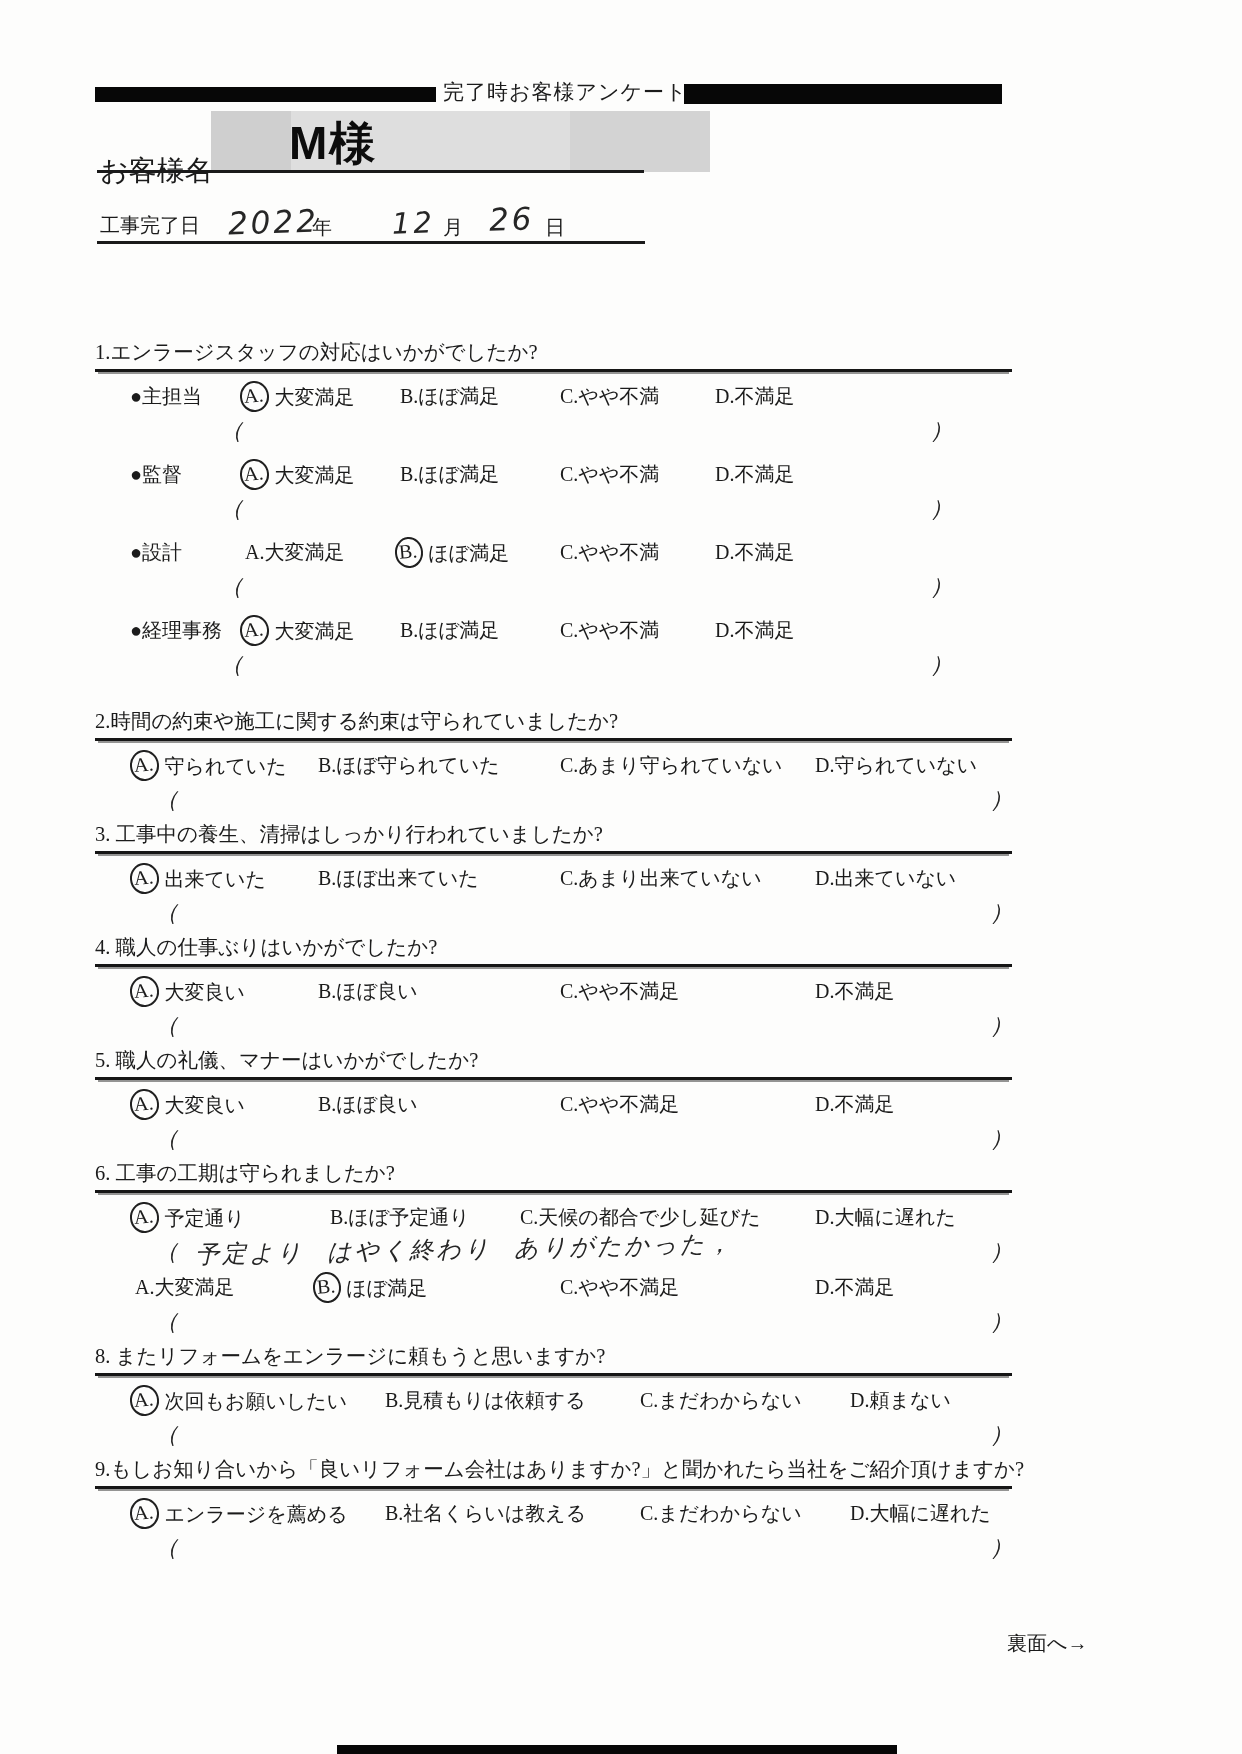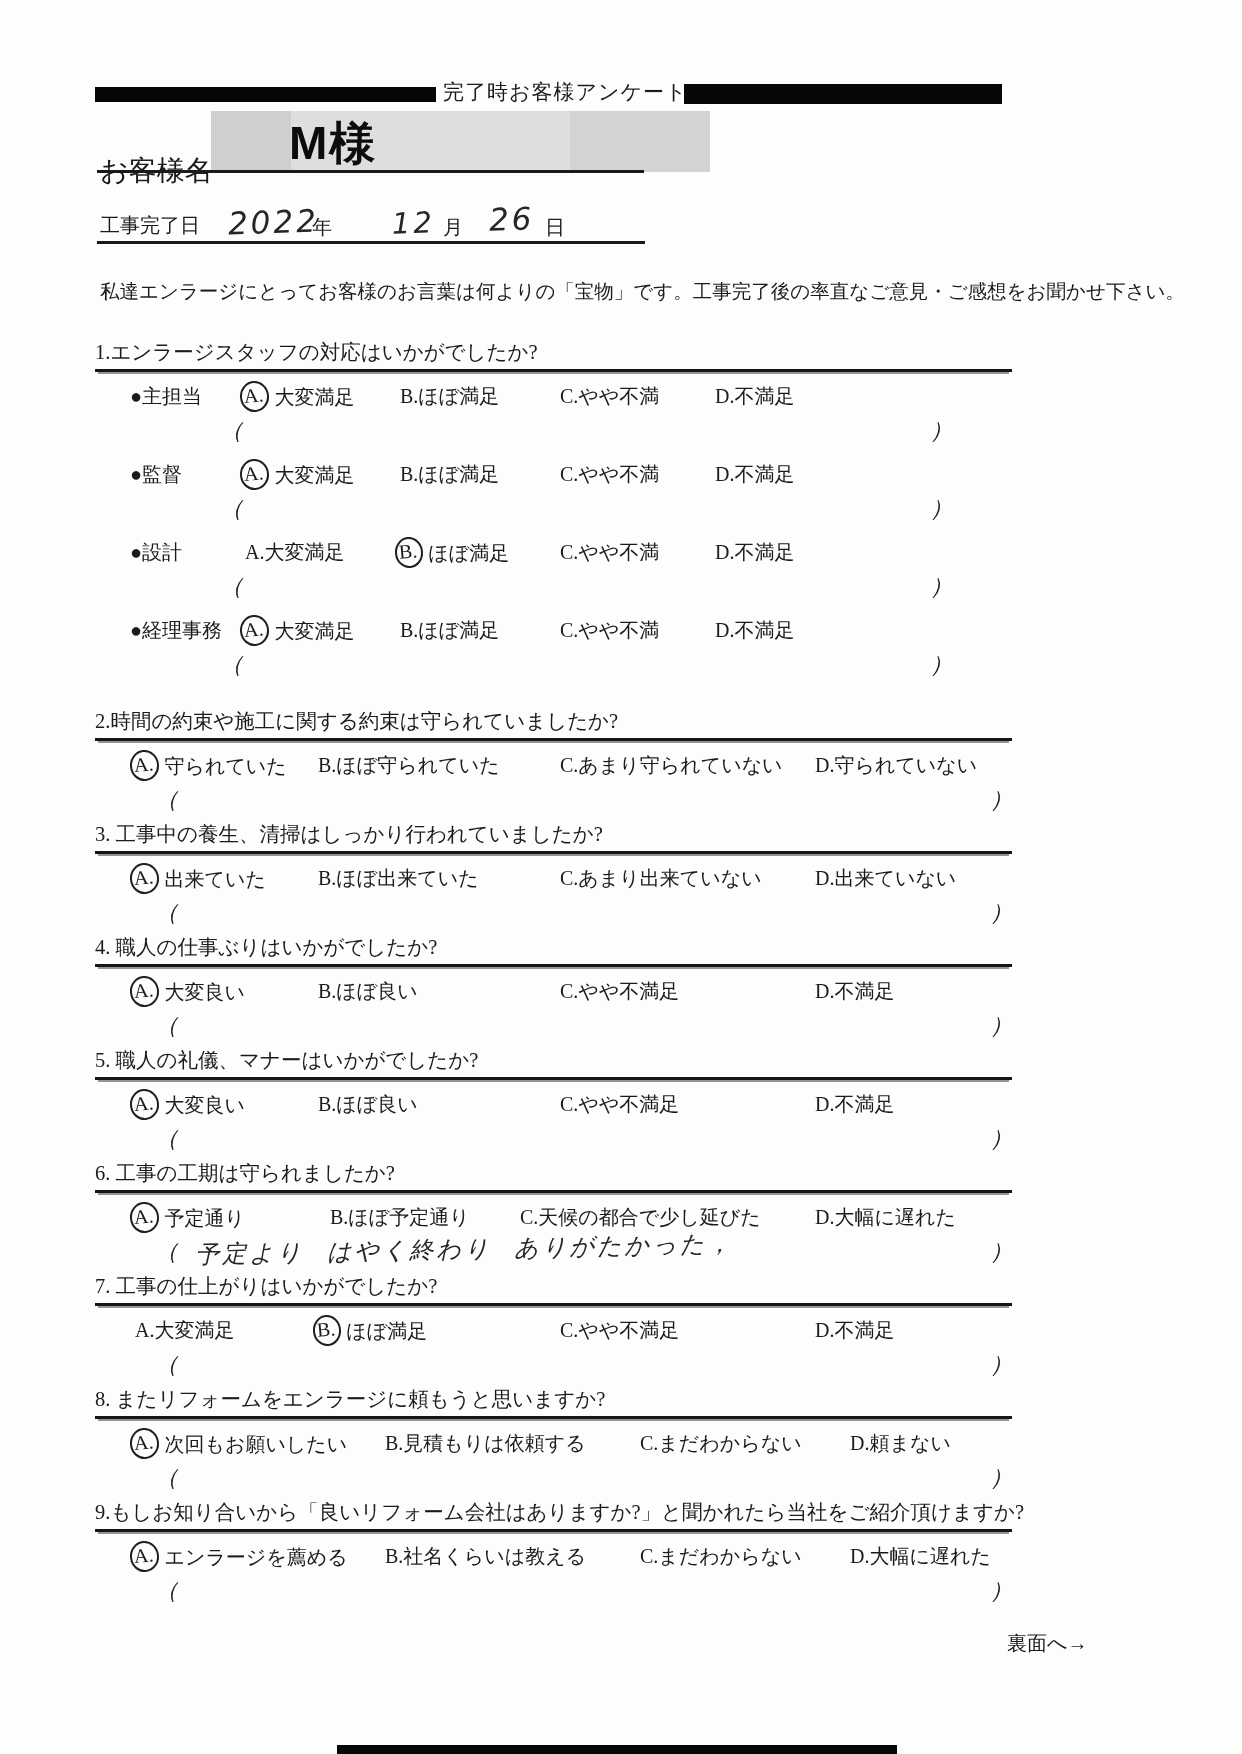--- a/index.html
+++ b/index.html
@@ -72,21 +72,20 @@
 
   <div class="date-label">工事完了日</div>
   <span class="hw hw-num" style="left:228px;top:204px;font-size:31px;">2022</span>
   <span class="dsfx" style="left:312px;">年</span>
   <span class="hw hw-num" style="left:392px;top:206px;font-size:29px;">12</span>
   <span class="dsfx" style="left:443px;">月</span>
   <span class="hw hw-num" style="left:489px;top:201px;font-size:31px;">26</span>
   <span class="dsfx" style="left:545px;">日</span>
   <div class="hline date-line"></div>
 
-  <div class="intro">私達エンラージにとってお客様のお言葉は何よりの「宝物」です。工事完了後の率直なご意見・ご感想をお聞かせ下さい。</div>
 
   <div class="questions">
       <div class="q q1">
         <div class="q-title">1.エンラージスタッフの対応はいかがでしたか?</div>
         <div class="opt-line">
           <span class="row-label">●主担当</span>
           <span class="opt o0"><span class="okey circ">A.</span><span>大変満足</span></span>
           <span class="opt o1"><span class="okey">B.</span><span>ほぼ満足</span></span>
           <span class="opt o2"><span class="okey">C.</span><span>やや不満</span></span>
           <span class="opt o3"><span class="okey">D.</span><span>不満足</span></span>
@@ -189,21 +188,20 @@
           <span class="opt o2"><span class="okey">C.</span><span>天候の都合で少し延びた</span></span>
           <span class="opt o3"><span class="okey">D.</span><span>大幅に遅れた</span></span>
         </div>
         <div class="comment-line">
           <span class="paren-open hw">（</span>
           <span class="handwriting hw">予定より はやく終わり ありがたかった，</span>
           <span class="paren-close hw">）</span>
         </div>
       </div>
       <div class="q std">
-        <div class="q-title">7. 工事の仕上がりはいかがでしたか?</div>
         <div class="opt-line">
           <span class="opt o0"><span class="okey">A.</span><span>大変満足</span></span>
           <span class="opt o1"><span class="okey circ">B.</span><span>ほぼ満足</span></span>
           <span class="opt o2"><span class="okey">C.</span><span>やや不満足</span></span>
           <span class="opt o3"><span class="okey">D.</span><span>不満足</span></span>
         </div>
         <div class="comment-line">
           <span class="paren-open hw">（</span>
           <span class="paren-close hw">）</span>
         </div>

